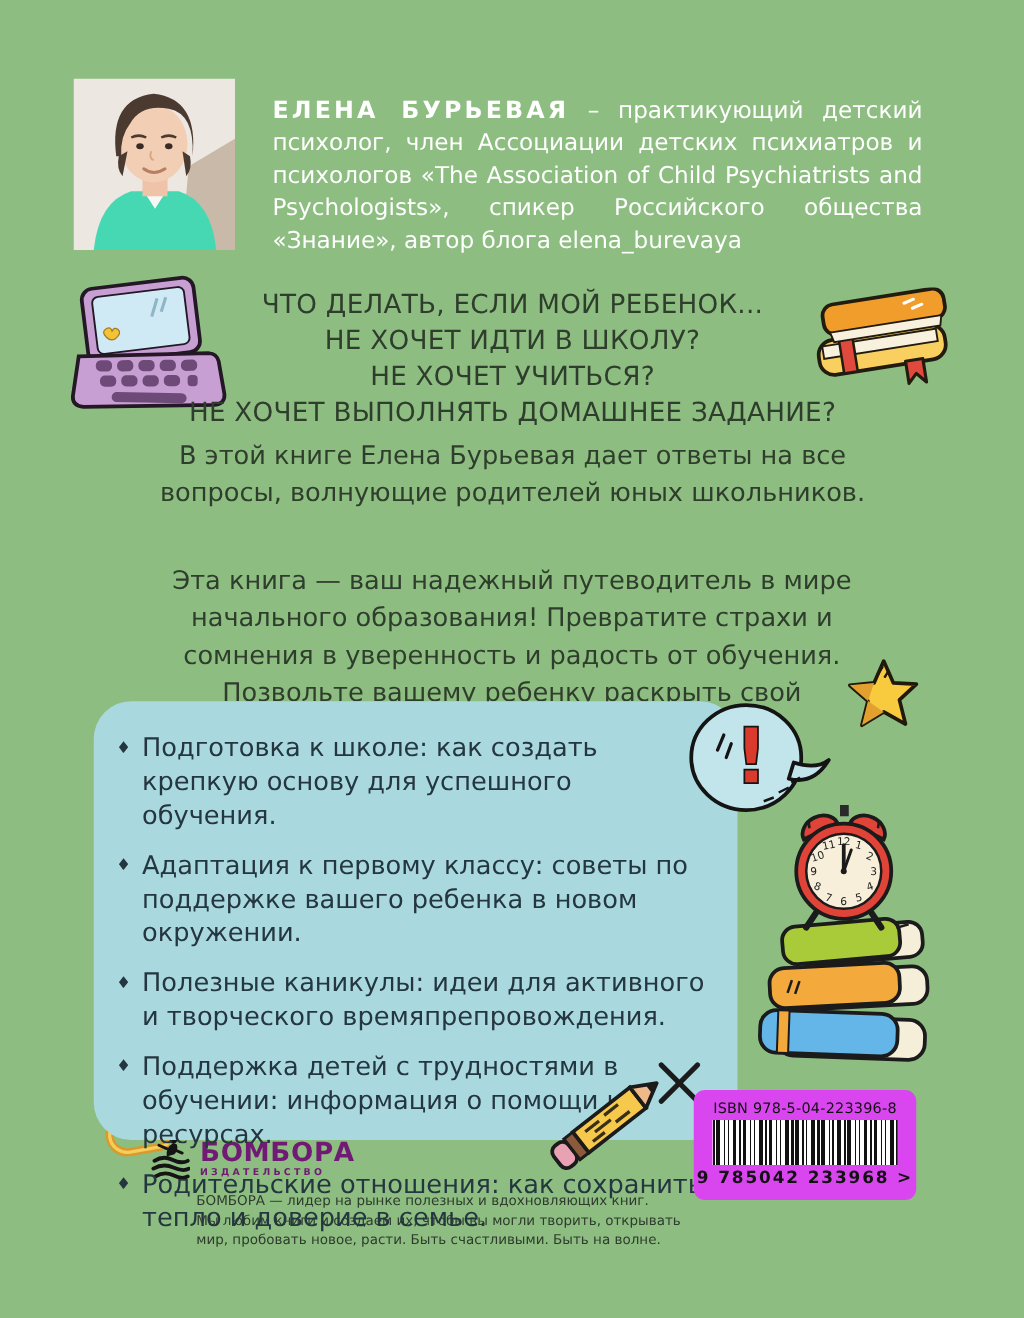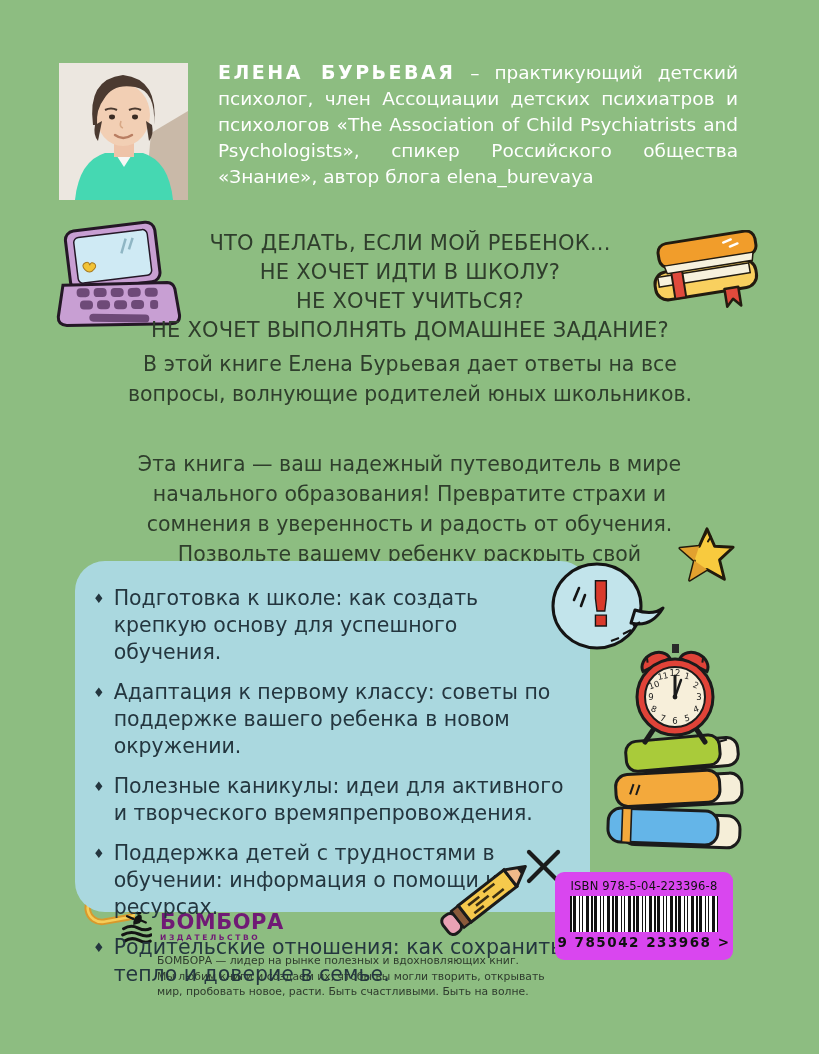--- a/index.html
+++ b/index.html
@@ -8,21 +8,21 @@
   }
   *{margin:0;padding:0;box-sizing:border-box;}
   html,body{background:#666;}
   body{font-family:"DejaVu Sans","Liberation Sans",sans-serif;}
   .cover{position:relative;width:819px;height:1054px;margin:0 auto;overflow:hidden;
          background:var(--background);}
   .abs{position:absolute;}
 
   
   .photo{left:59px;top:63px;width:129px;height:137px;overflow:hidden;background:#ece7e0;}
-  .bio{left:218px;top:59px;width:520px;color:#fff;font-size:18.5px;line-height:26px;
+  .bio{left:218px;top:75px;width:520px;color:#fff;font-size:18.5px;line-height:26px;
        text-align:justify;}
   .bio .name{font-weight:bold;letter-spacing:2.5px;font-size:19px;}
 
   
   .headline{left:90px;top:229px;width:640px;text-align:center;color:var(--text-dark);
             font-size:21px;line-height:29px;letter-spacing:.2px;}
   .intro{left:100px;top:349px;width:620px;text-align:center;color:var(--text-dark);
          font-size:20.5px;line-height:30px;}
   .pitch{left:117px;top:421px;width:585px;text-align:center;color:var(--text-dark);
          font-size:20.5px;line-height:30px;margin-top:28px;}

